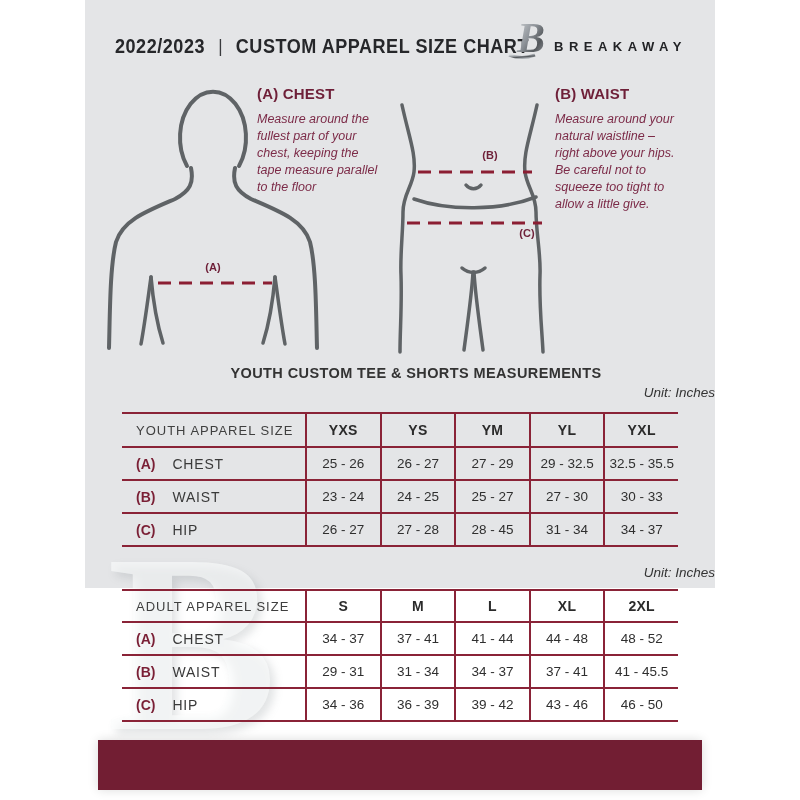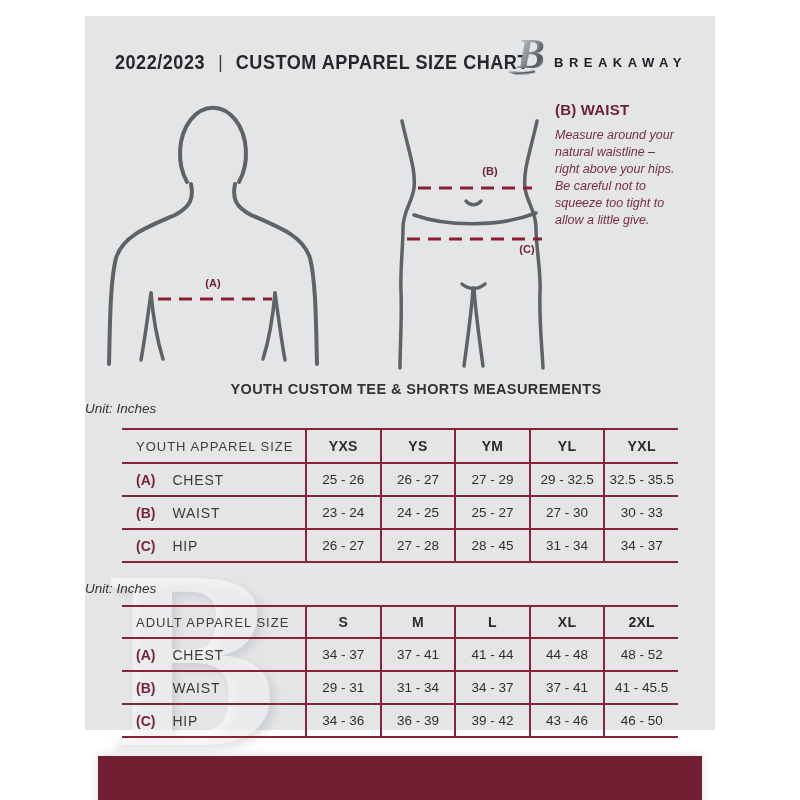--- a/index.html
+++ b/index.html
@@ -1,21 +1,21 @@
 <!DOCTYPE html>
 <html><head>
 <meta charset="utf-8">
 <style>
   html,body{margin:0;padding:0;}
   body{
     width:800px;height:800px;position:relative;background:#ffffff;
     font-family:"Liberation Sans",sans-serif;overflow:hidden;
   }
   .sheet{
-    position:absolute;left:85px;top:16px;width:630px;height:714px;
+    position:absolute;left:85px;top:0;width:630px;height:588px;
     background:#e4e5e7;
   }
   
   .header-line{
     position:absolute;left:30px;top:34px;display:flex;align-items:center;gap:13px;
     transform:scaleX(0.88);transform-origin:left center;white-space:nowrap;
   }
   .hdr-txt{font-size:20.5px;font-weight:bold;color:#26272a;letter-spacing:0.6px;}
   .hdr-sep{font-size:19px;font-weight:400;color:#3a3b3e;padding:0 2px;}
   .logo-svg{position:absolute;left:422px;top:14px;}
@@ -47,21 +47,21 @@
   }
   .lbl-a{left:112px;top:261px;}
   .lbl-b{left:389px;top:149px;}
   .lbl-c{left:426px;top:227px;}
   
   .section-title{
     position:absolute;left:0;width:630px;text-align:center;font-size:14.5px;
     font-weight:bold;color:#333;letter-spacing:0.4px;z-index:2;
   }
   .section-unit{
-    position:absolute;left:0;width:630px;text-align:left;font-size:13.5px;
+    position:absolute;left:0;width:630px;text-align:right;font-size:13.5px;
     font-style:italic;color:#333;z-index:2;
   }
   .youth-title{top:365px;margin-left:16px;}  .youth-unit{top:385px;}
   .adult-title{top:545px;}  .adult-unit{top:565px;}
   
   .size-table{
     position:absolute;left:37px;width:556px;z-index:2;
     border-top:2px solid #8a2337;border-bottom:2px solid #8a2337;
   }
   .youth-table{top:412px;}
@@ -137,20 +137,28 @@
     <path class="body-stroke" d="M 76,93 C 80,98 87,98 91,93"></path>
     <path class="body-stroke" d="M 24,107 C 58,119 110,119 146,105"></path>
     <line class="dash-line" x1="17" y1="131" x2="152" y2="131"></line>
     <path class="body-stroke" d="M 72,176 C 79,182 88,182 95,176"></path>
     <path class="body-stroke" d="M 83,180 C 82,200 78,228 74,258"></path>
     <path class="body-stroke" d="M 84,180 C 85,200 89,228 93,258"></path>
   </svg>
   <div class="diagram-label lbl-b">(B)</div>
   <div class="diagram-label lbl-c">(C)</div>
 
+  <div class="instr instr-a">
+    <div class="instr-heading">(A) CHEST</div>
+    <div class="instr-body">Measure around the
+fullest part of your
+chest, keeping the
+tape measure parallel
+to the floor</div>
+  </div>
   <div class="instr instr-b">
     <div class="instr-heading">(B) WAIST</div>
     <div class="instr-body">Measure around your
 natural waistline –
 right above your hips.
 Be careful not to
 squeeze too tight to
 allow a little give.</div>
   </div>
 

